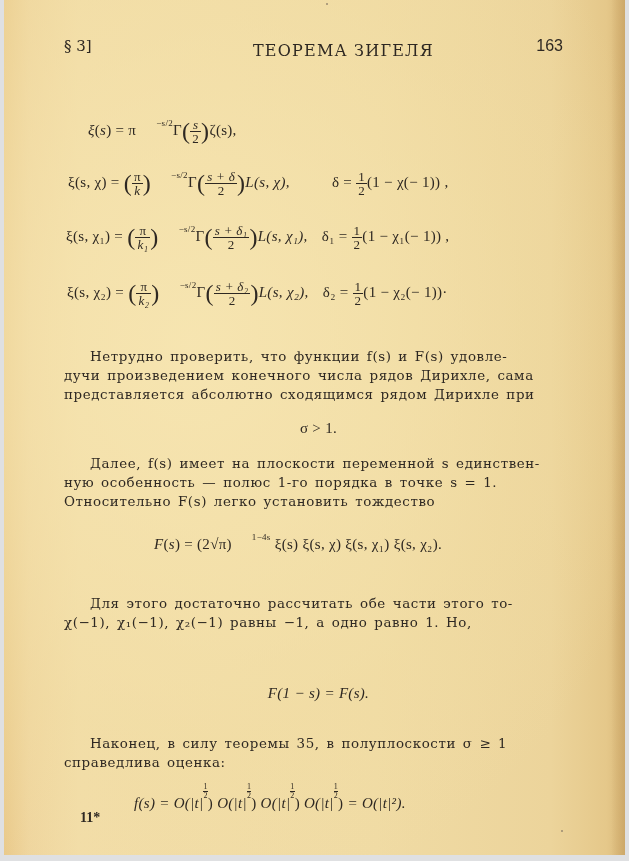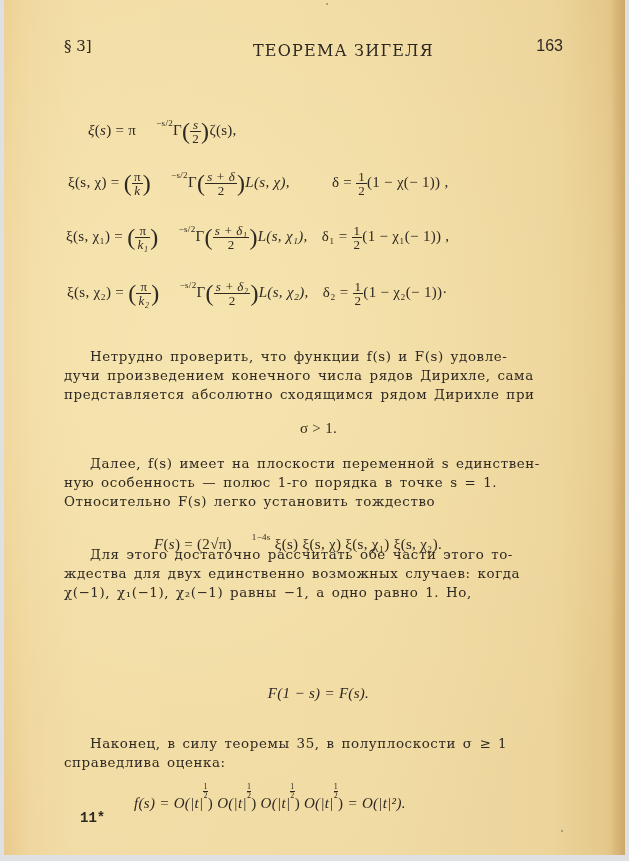--- a/index.html
+++ b/index.html
@@ -31,21 +31,21 @@
         white-space: nowrap; letter-spacing: 0.3px; }
   .eq i { font-style: italic; }
   .sup { font-size: 9px; vertical-align: 9px; margin-left: 20px; }
   .frac { display: inline-block; vertical-align: middle; text-align: center; font-size: 13px; line-height: 13px; }
   .frac .num { display: block; border-bottom: 1px solid #2e2822; padding: 0 2px; }
   .frac .den { display: block; padding: 0 2px; }
   .big { font-size: 24px; vertical-align: -4px; font-weight: 300; }
   .sfrac { display: inline-block; vertical-align: 10px; text-align: center; font-size: 8px; line-height: 8px; }
   .sfrac .num { display: block; border-bottom: 1px solid #2e2822; }
   .centered { position: absolute; left: 0; width: 629px; text-align: center; }
-  .footer { position: absolute; left: 76px; top: 810px; font-size: 14px; font-weight: bold; font-family: Liberation Mono, monospace; }
+  .footer { position: absolute; left: 76px; top: 810px; font-size: 14px; font-weight: bold; font-family: Liberation Serif, serif; }
   .speck { position: absolute; width: 2px; height: 2px; border-radius: 1px; background: #9a8a70; }
 </style>
 </head>
 <body>
 
 <div class="page">
 
   <span class="hdr hdr-left">§ 3]</span>
   <span class="hdr hdr-center">ТЕОРЕМА ЗИГЕЛЯ</span>
   <span class="hdr hdr-right">163</span>
@@ -84,23 +84,22 @@
   <div class="p" style="top:455px;">
     <div><span class="ind"></span><span>Далее, f(s) имеет на плоскости переменной s единствен-</span></div>
     <div>ную особенность — полюс 1-го порядка в точке s = 1.</div>
     <div>Относительно F(s) легко установить тождество</div>
   </div>
 
   <div class="eq" style="left:150px; top:532px;">
     <i>F</i>(<i>s</i>) = (2√π)<span class="sup">1−4s</span> <span>ξ(s) ξ(s, χ) ξ(s, χ₁) ξ(s, χ₂).</span>
   </div>
 
-  <div class="p" style="top:546px;">
+  <div class="p" style="top:595px;">
     <div><span class="ind"></span><span>Для этого достаточно рассчитать обе части этого то-</span></div>
-    <div>ждества для двух единственно возможных случаев: когда</div>
     <div>χ(−1), χ₁(−1), χ₂(−1) равны −1, а одно равно 1. Но,</div>
   </div>
 
   <div class="eq centered" style="top:685px;">
     <i>F(1 − s) = F(s).</i>
   </div>
 
   <div class="p" style="top:735px;">
     <div><span class="ind"></span><span>Наконец, в силу теоремы 35, в полуплоскости σ ≥ 1</span></div>
     <div>справедлива оценка:</div>

